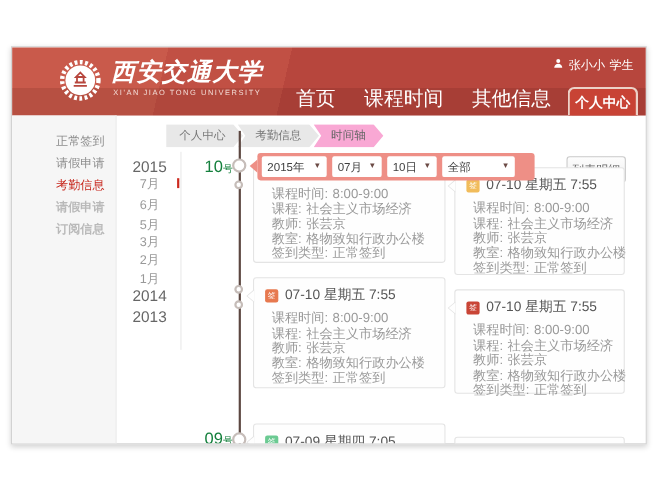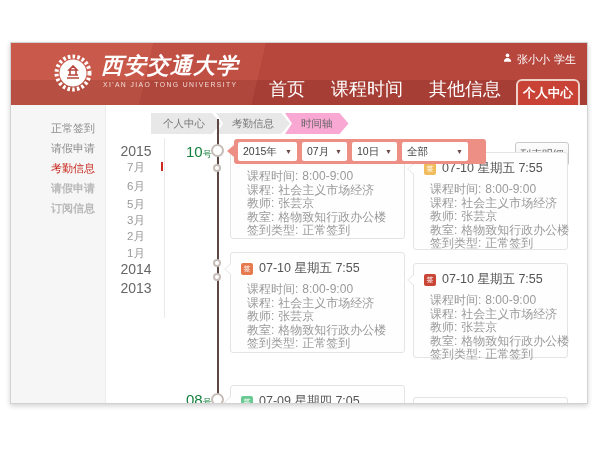--- a/index.html
+++ b/index.html
@@ -161,21 +161,21 @@
     <div class="rail-item rail-month" style="top:203px">1月</div>
     <div class="rail-item rail-year" style="top:218px">2014</div>
     <div class="rail-item rail-year" style="top:237px">2013</div>
     <div class="rail-divider"></div>
 
     <div class="tl-line"></div>
     <div class="day-label" style="left:175px; top:100px">
       <span>10</span><small>号</small>
     </div>
     <div class="day-label" style="left:175px; top:348px">
-      <span>08</span><small>号</small>
+      <span>09</span><small>号</small>
     </div>
     <div class="tl-node" style="left:200px; top:101px; width:13px; height:13px;"></div>
     <div class="tl-node" style="left:202px; top:121px; width:8px; height:8px;"></div>
     <div class="tl-node" style="left:202px; top:216px; width:8px; height:8px;"></div>
     <div class="tl-node" style="left:202px; top:230px; width:8px; height:8px;"></div>
     <div class="tl-node" style="left:200px; top:350px; width:13px; height:13px;"></div>
 
     <div class="filterbar">
       <div class="fsel w1">
         <span>2015年</span>

